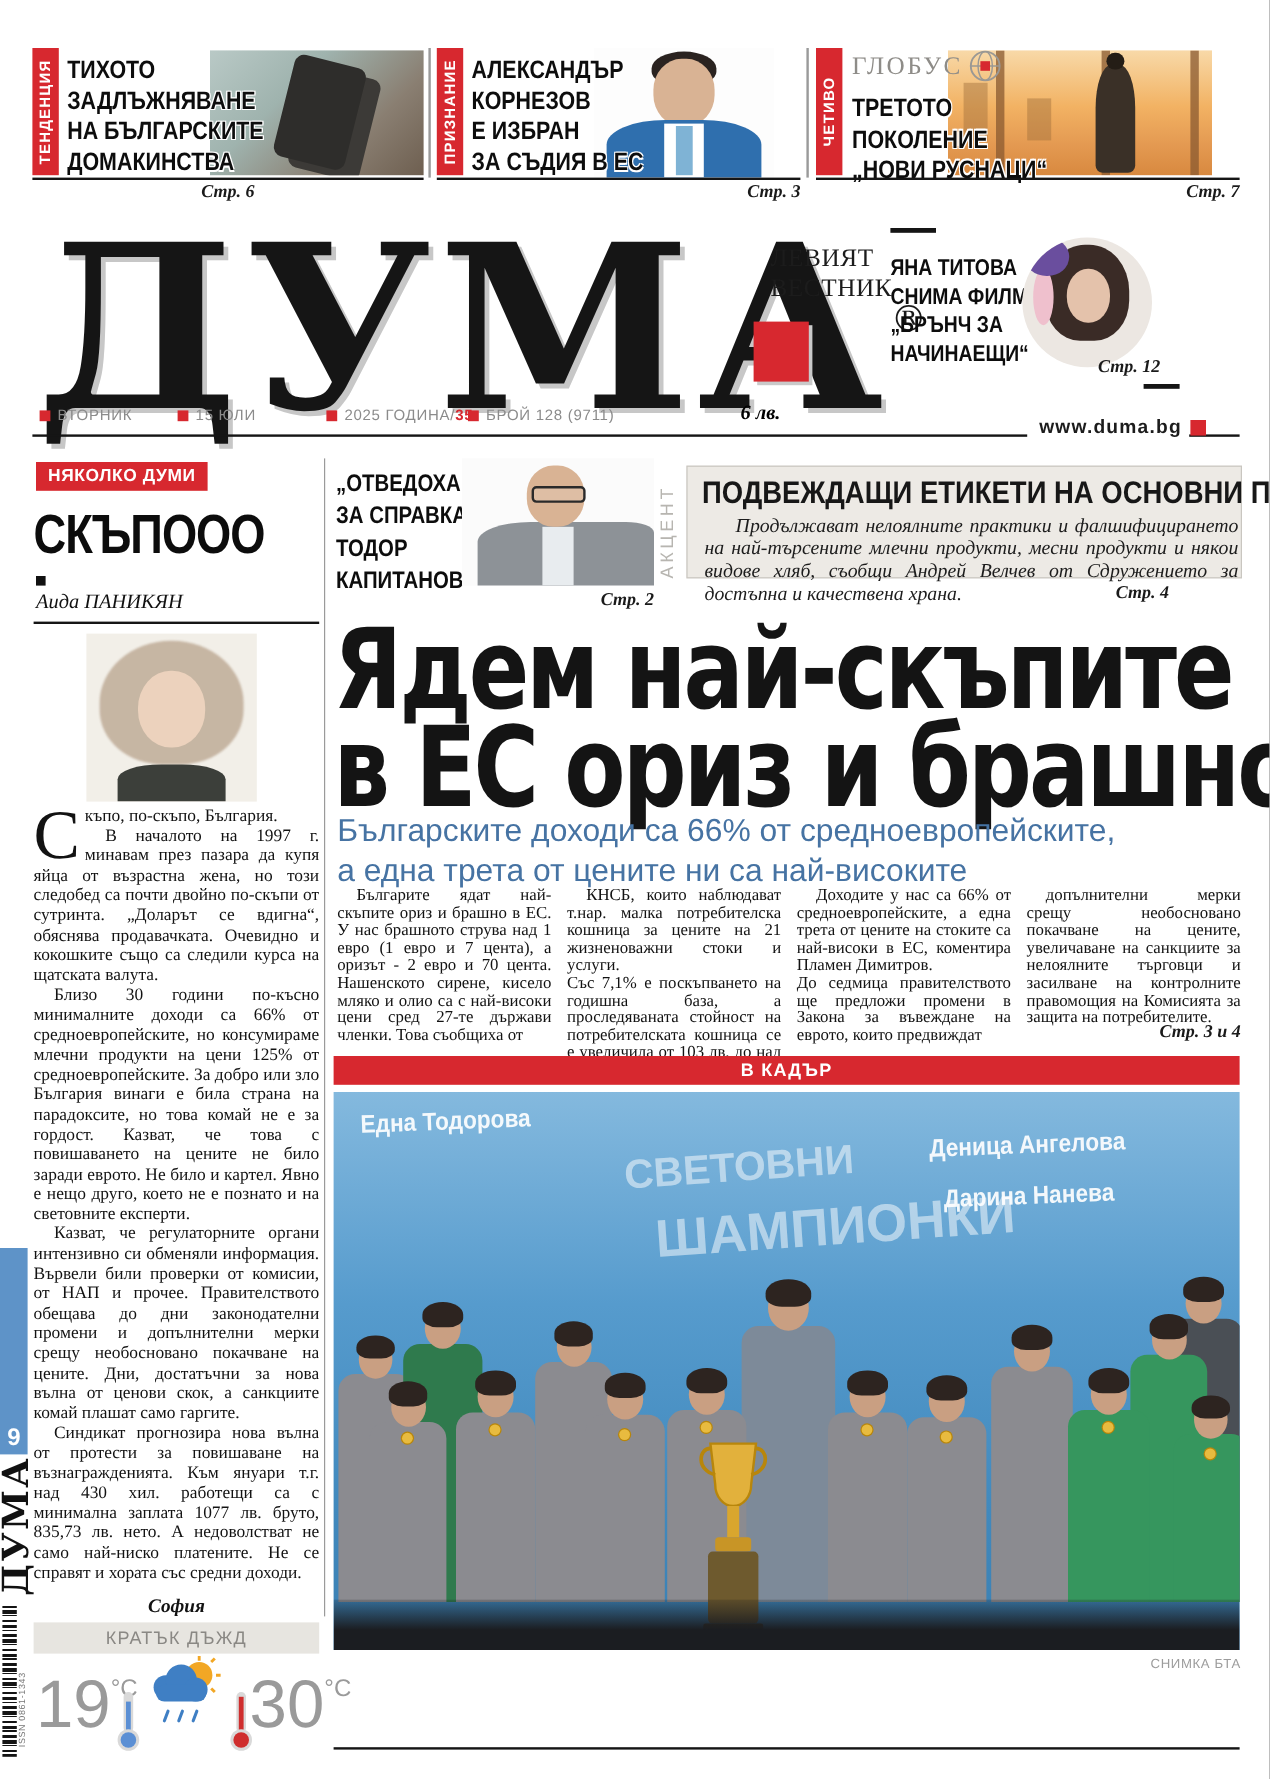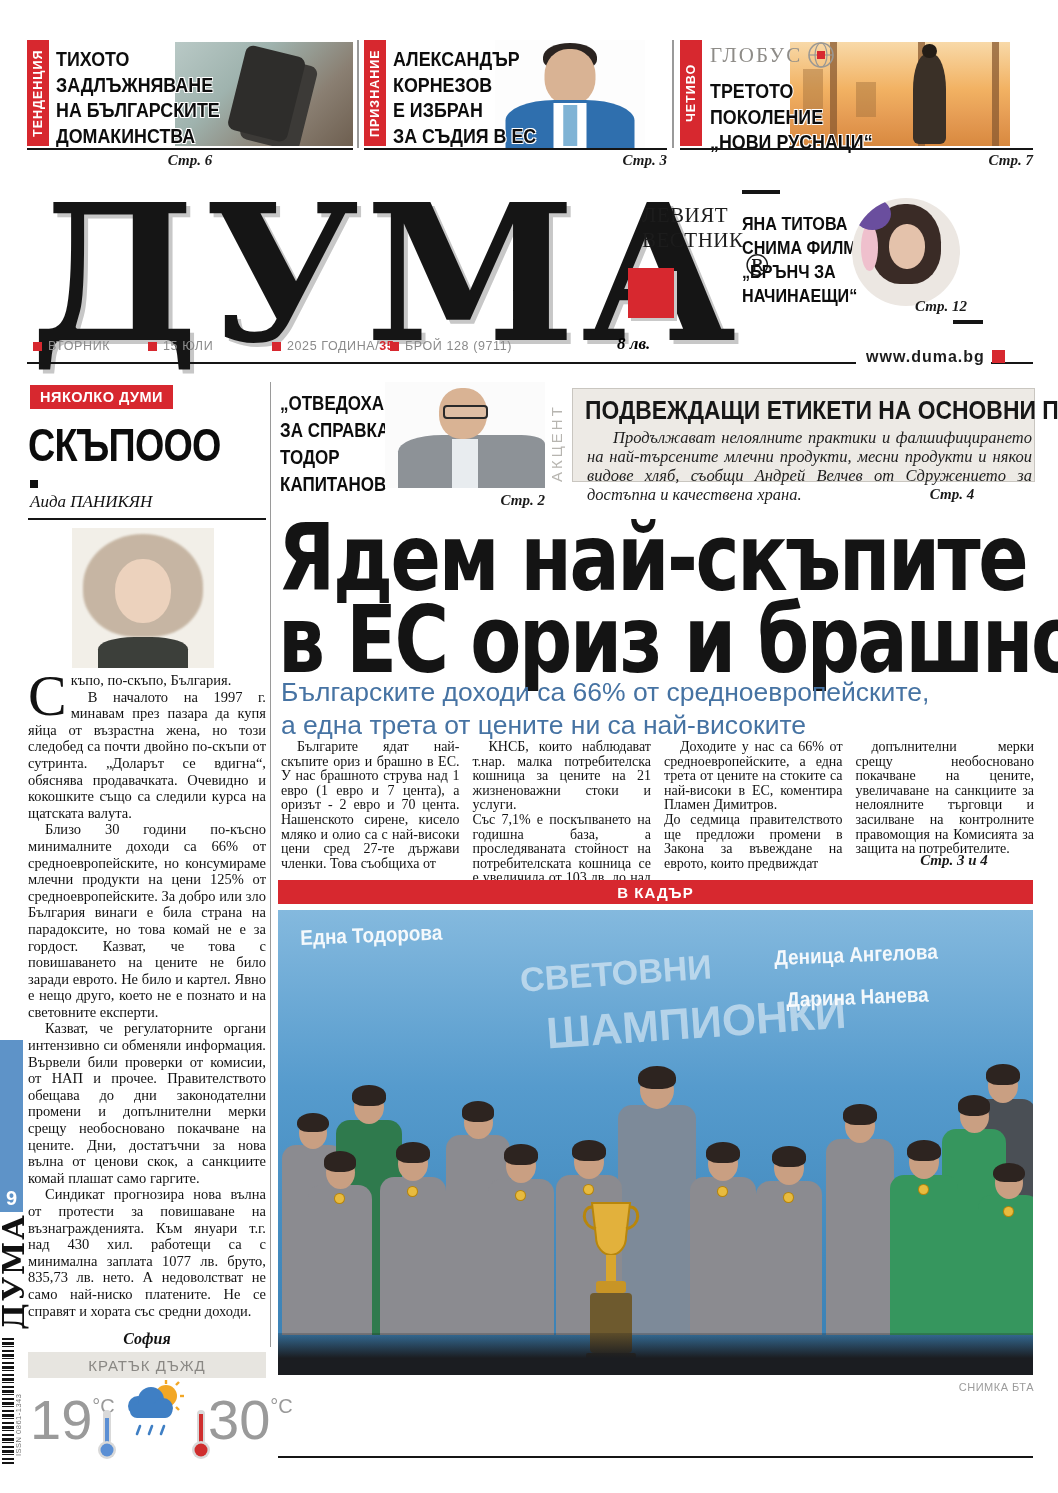--- a/index.html
+++ b/index.html
@@ -219,21 +219,21 @@
     <span>15 ЮЛИ</span>
     </div>
   <div class="abs infoitem" style="left:272px;top:339px;">
     <span class="sq"></span>
     <span><span>2025 ГОДИНА/</span><span style="color:#d7282f;font-weight:700;">35</span></span>
     </div>
   <div class="abs infoitem" style="left:390px;top:339px;">
     <span class="sq"></span>
     <span>БРОЙ 128 (9711)</span>
     </div>
-  <div class="abs serif" style="left:617px;top:334px;font-style:italic;font-weight:700;font-size:17px;">8 лв.</div>
+  <div class="abs serif" style="left:617px;top:334px;font-style:italic;font-weight:700;font-size:17px;">6 лв.</div>
   <div class="abs hrule" style="left:27px;top:362px;width:1006px;height:2px;"></div>
   <div class="abs" style="left:856px;top:348px;background:#fff;padding:0 6px 0 10px;font-weight:700;
        font-size:16px;letter-spacing:1px;color:#1c1c1c;">www.duma.bg</div>
   <div class="abs redsq" style="left:992px;top:350px;width:13px;height:13px;"></div>
 
   <div class="abs rubric" style="left:30px;top:385px;">НЯКОЛКО ДУМИ</div>
   <div class="abs op-title" style="left:28px;top:418px;">СКЪПООО</div>
   <div class="abs" style="left:30px;top:480px;width:8px;height:8px;background:#111;"></div>
   <div class="abs author" style="left:30px;top:492px;">Аида ПАНИКЯН</div>
   <div class="abs hrule" style="left:28px;top:518px;width:238px;height:2px;"></div>
@@ -313,21 +313,21 @@
   <div class="abs subhead" style="left:281px;top:676px;width:760px;">Българските доходи са 66% от средноевропейските,
 а една трета от цените ни са най-високите</div>
   <div class="abs" style="left:281px;top:740px;width:753px;display:flex;gap:13px;">
     <div class="leadcol" style="width:179px;">Българите ядат най-скъпите ориз и брашно в ЕС. У нас брашното струва над 1 евро (1 евро и 7 цента), а оризът - 2 евро и 70 цента. Нашенското сирене, кисело мляко и олио са с най-високи цени сред 27-те държави членки. Това съобщиха от</div>
     <div class="leadcol" style="width:179px;">КНСБ, които наблюдават т.нар. малка потребителска кошница за цените на 21 жизненоважни стоки и услуги.
 Със 7,1% е поскъпването на годишна база, а проследяваната стойност на потребителската кошница се е увеличила от 103 лв. до над 111 лв.</div>
     <div class="leadcol" style="width:179px;">Доходите у нас са 66% от средноевропейските, а една трета от цените на стоките са най-високи в ЕС, коментира Пламен Димитров.
 До седмица правителството ще предложи промени в Закона за въвеждане на еврото, които предвиждат</div>
     <div class="leadcol" style="width:179px;">допълнителни мерки срещу необосновано покачване на цените, увеличаване на санкциите за нелоялните търговци и засилване на контролните правомощия на Комисията за защита на потребителите.</div>
   </div>
-  <div class="abs pageref" style="left:874px;top:852px;width:160px;text-align:center;">Стр. 3 и 4</div>
+  <div class="abs pageref" style="left:874px;top:852px;width:160px;text-align:right;">Стр. 3 и 4</div>
 
   <div class="abs kadar-bar" style="left:278px;top:880px;width:755px;height:24px;">В КАДЪР</div>
 
   <div class="abs photo teamphoto" style="left:278px;top:910px;width:755px;height:465px;">
     <div class="backdrop-name" style="position:absolute;left:22px;top:16px;">Една Тодорова</div>
     <div class="backdrop-name" style="position:absolute;left:496px;top:36px;">Деница Ангелова</div>
     <div class="backdrop-name" style="position:absolute;left:508px;top:78px;">Дарина Нанева</div>
     <div class="banner-txt" style="position:absolute;left:242px;top:44px;font-size:34px;">СВЕТОВНИ</div>
     <div class="banner-txt" style="position:absolute;left:268px;top:88px;font-size:44px;">ШАМПИОНКИ</div>
 

